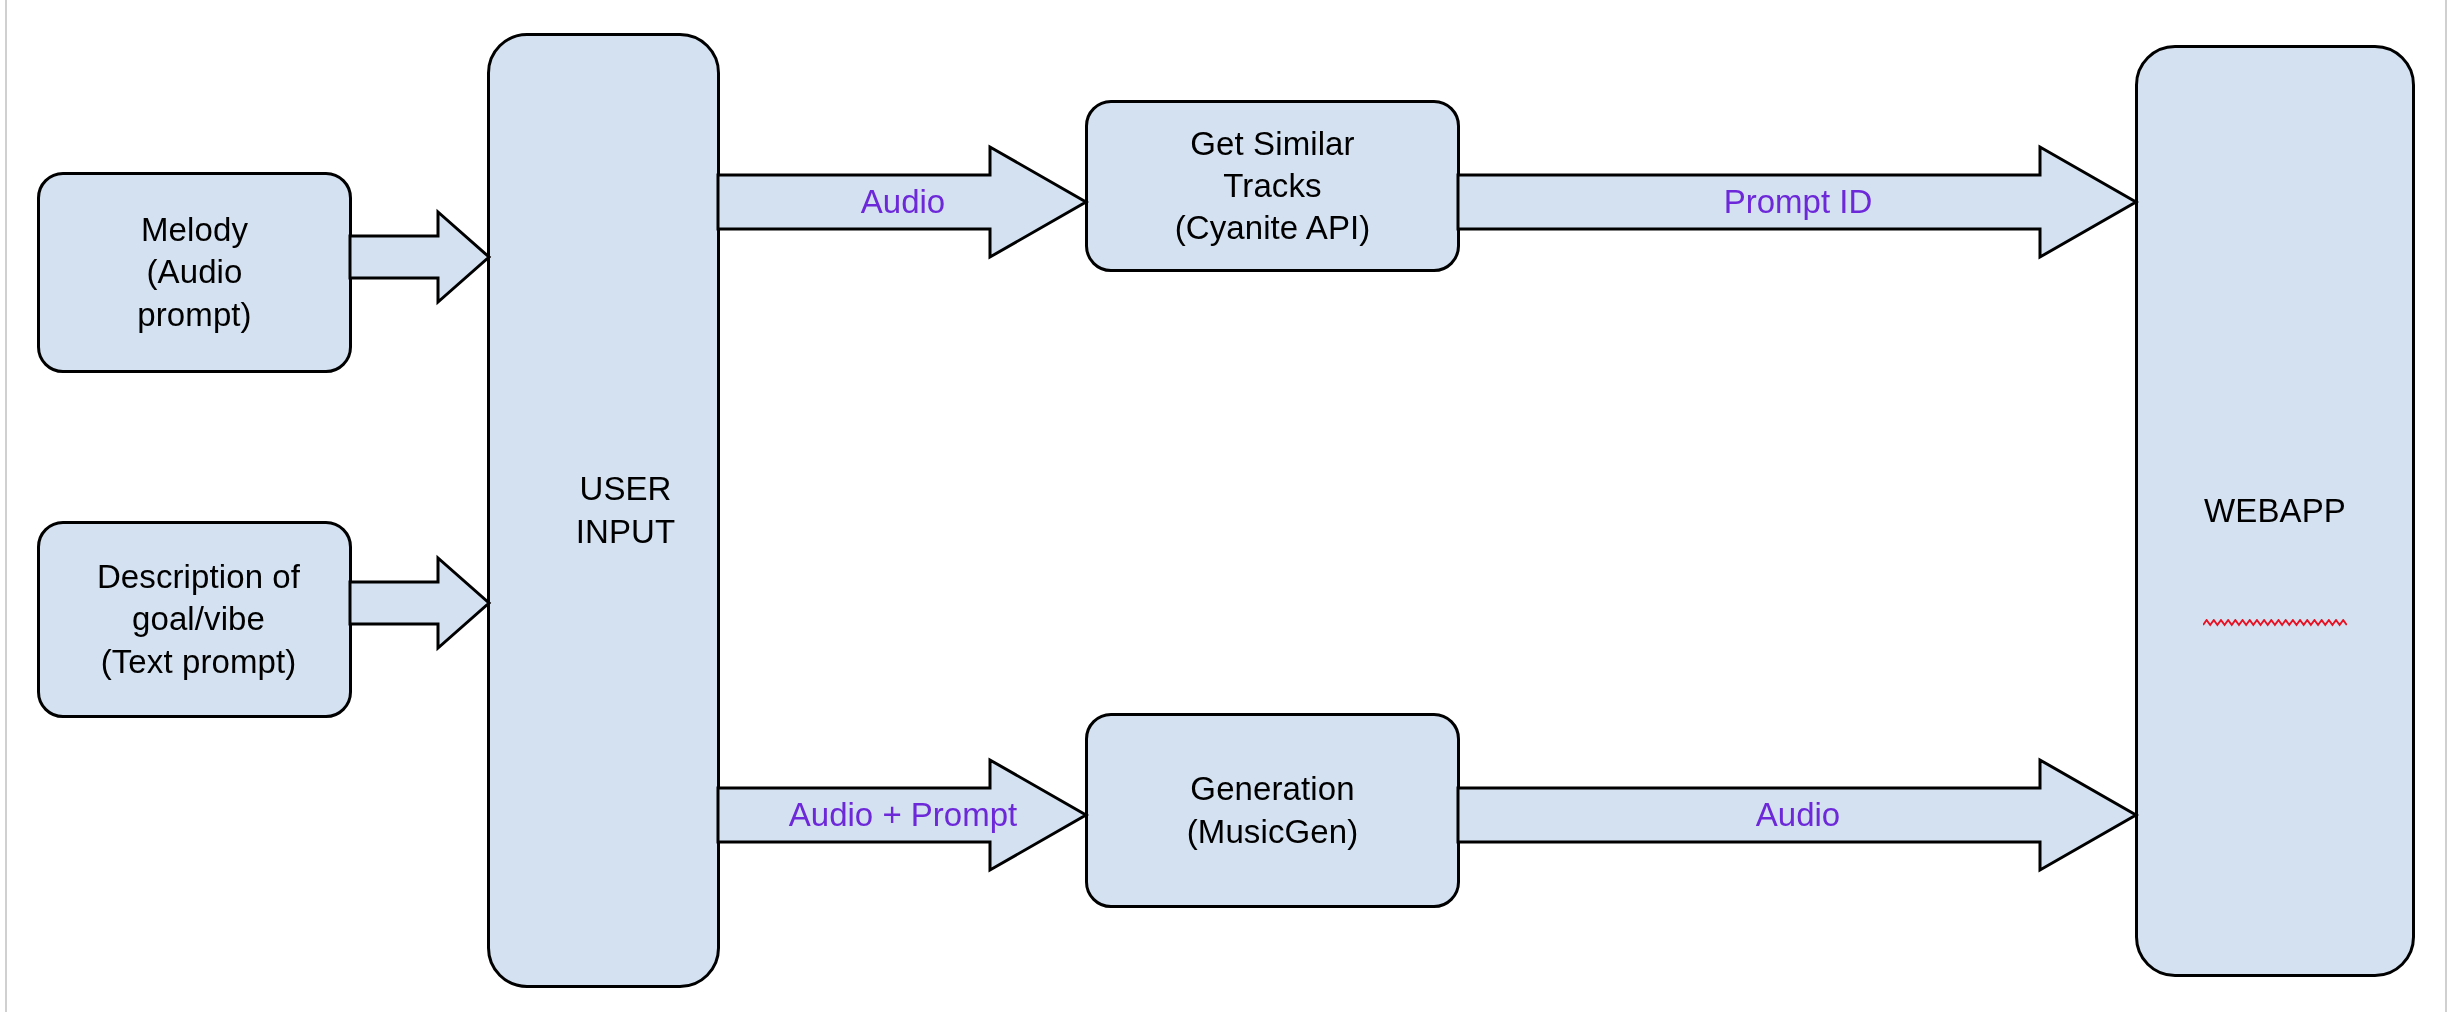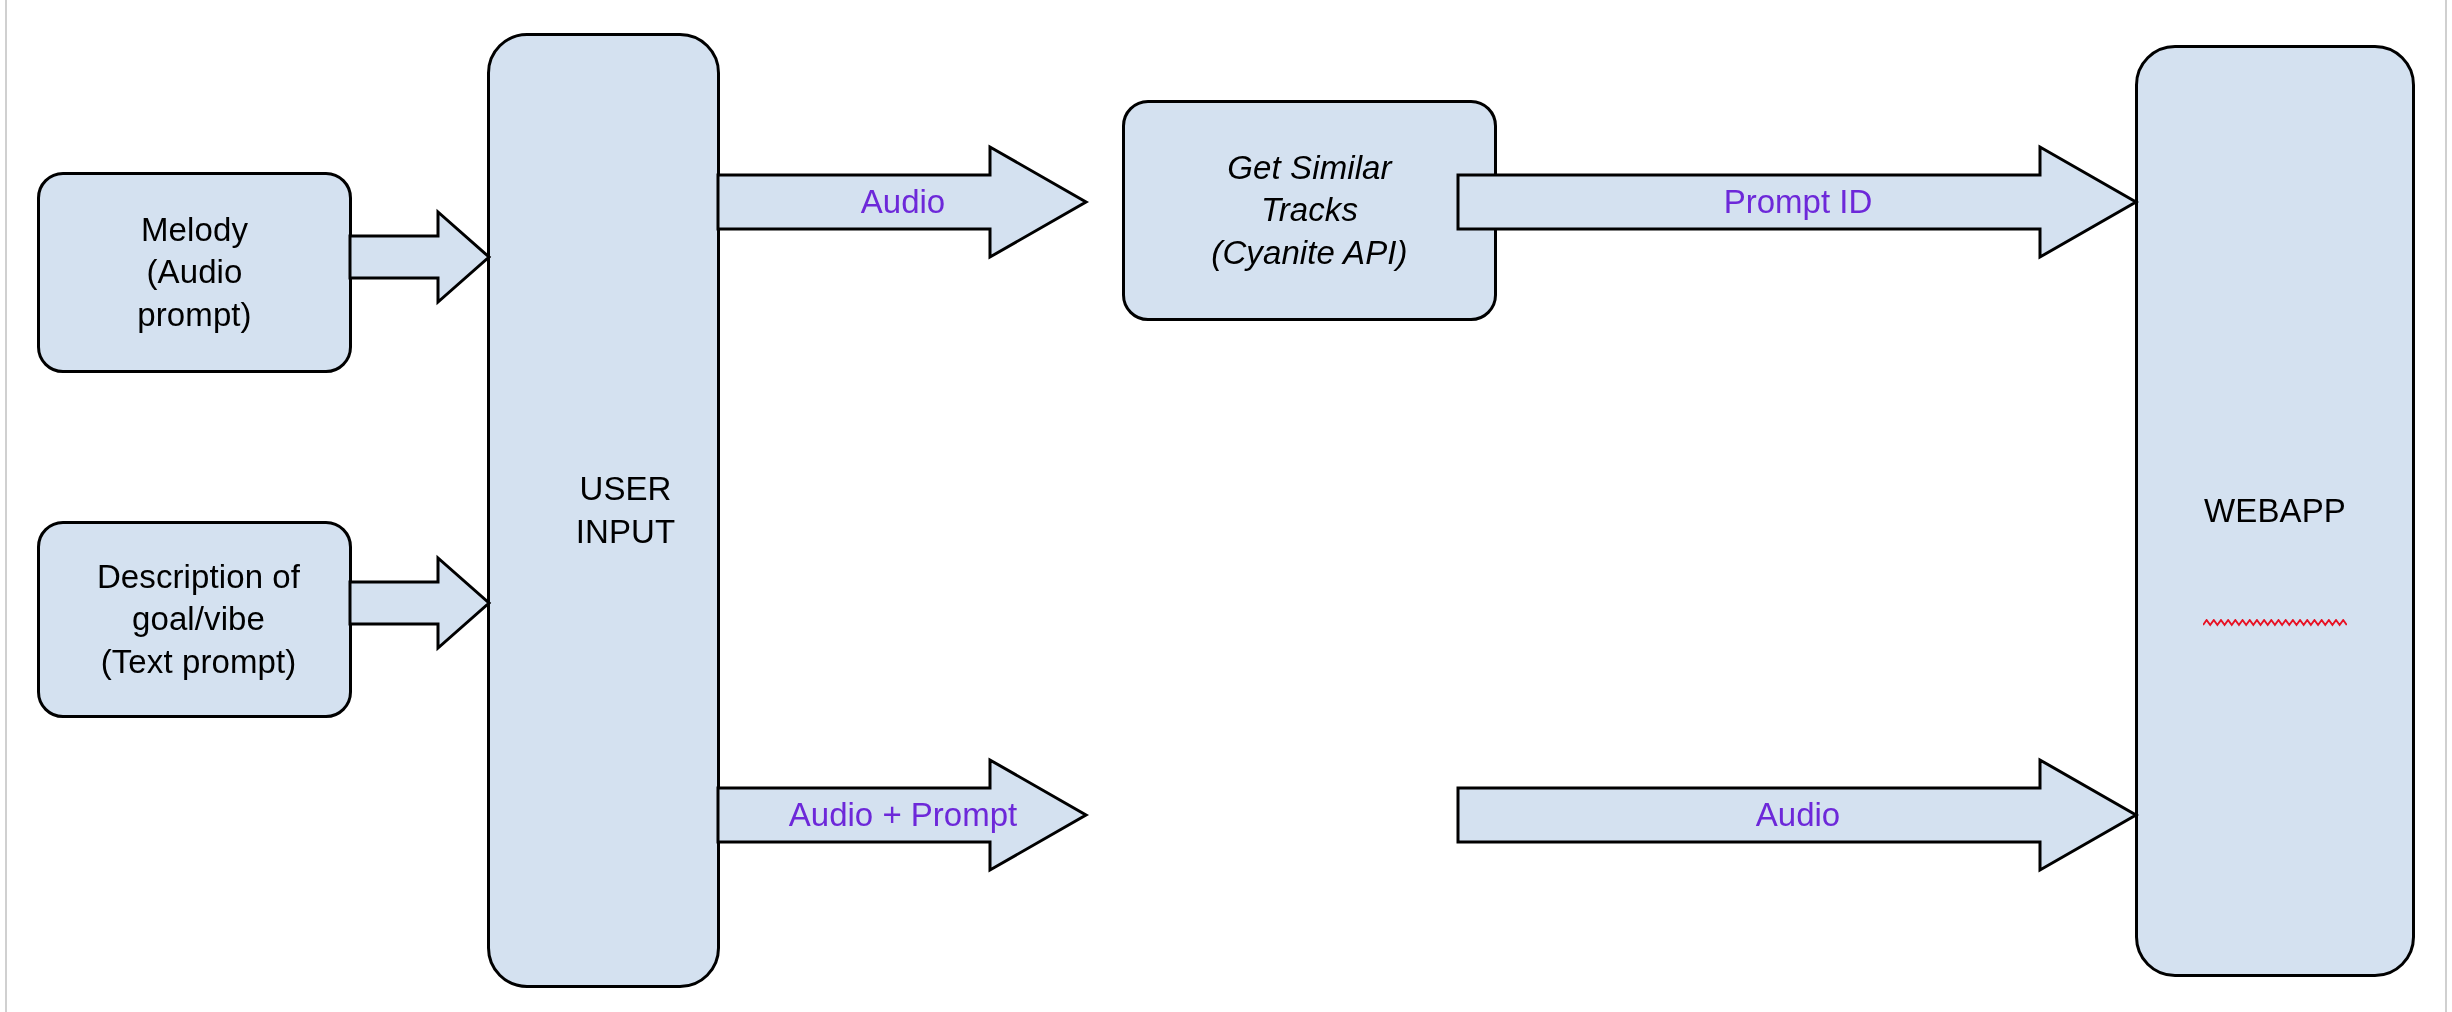--- a/index.html
+++ b/index.html
@@ -44,21 +44,21 @@
     font-size: 33px;
     line-height: 1.28;
     letter-spacing: 0.1px;
     white-space: pre-line;
   }
   .box.tall { border-radius: 40px; }
 
   #box-melody      { left: 37px;   top: 172px; width: 315px; height: 201px; }
   #box-description { left: 37px;   top: 521px; width: 315px; height: 197px; padding-left: 8px; }
   #box-user-input  { left: 487px;  top: 33px;  width: 233px; height: 955px; padding-left: 44px; }
-  #box-similar     { left: 1122px; top: 100px; width: 375px; height: 221px; font-style: italic; }
+  #box-similar     { left: 1085px; top: 100px; width: 375px; height: 172px; }
   #box-generation  { left: 1085px; top: 713px; width: 375px; height: 195px; }
   #box-webapp      { left: 2135px; top: 45px;  width: 280px; height: 932px; }
 
   
   .arrow {
     position: absolute;
   }
   .arrow svg { display: block; width: 100%; height: 100%; overflow: visible; }
   .arrow-label {
     position: absolute;
@@ -119,20 +119,24 @@
     <span>USER
 INPUT</span>
   </div>
 
   <div class="box" id="box-similar">
     <span>Get Similar
 Tracks
 (Cyanite API)</span>
   </div>
 
+  <div class="box" id="box-generation">
+    <span>Generation
+(MusicGen)</span>
+  </div>
 
   <div class="box tall" id="box-webapp">
     <span class="spell-wrap">
       <span>WEBAPP</span>
       <span class="spell-underline">
         <svg viewBox="0 0 120 8" preserveAspectRatio="none" aria-hidden="true">
           <path d="M0,6 L3,1 L6,6 L9,1 L12,6 L15,1 L18,6 L21,1 L24,6 L27,1 L30,6 L33,1 L36,6 L39,1 L42,6 L45,1 L48,6 L51,1 L54,6 L57,1 L60,6 L63,1 L66,6 L69,1 L72,6 L75,1 L78,6 L81,1 L84,6 L87,1 L90,6 L93,1 L96,6 L99,1 L102,6 L105,1 L108,6 L111,1 L114,6 L117,1 L120,6" fill="none" stroke="#e81123" stroke-width="1.6"></path>
         </svg>
       </span>
     </span>

